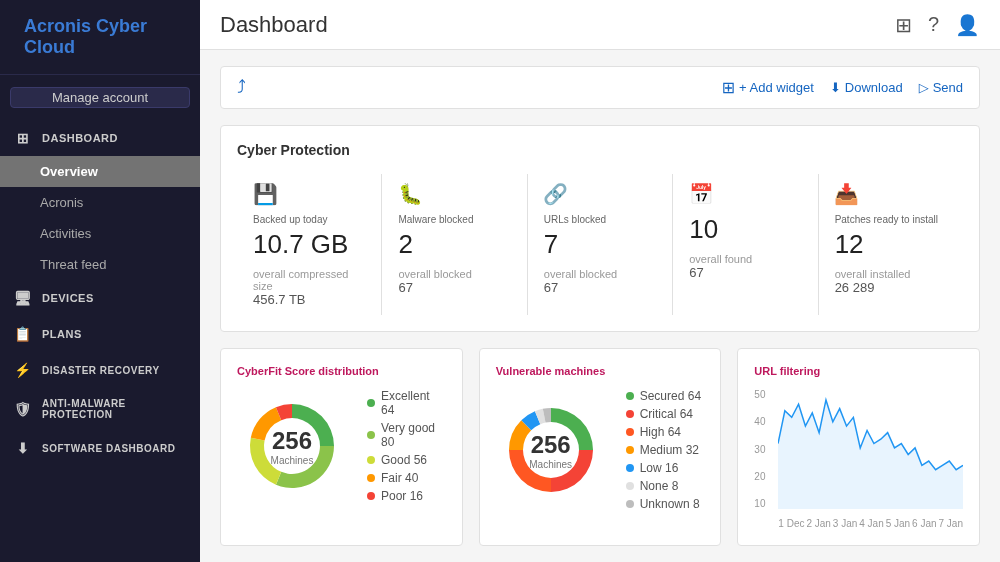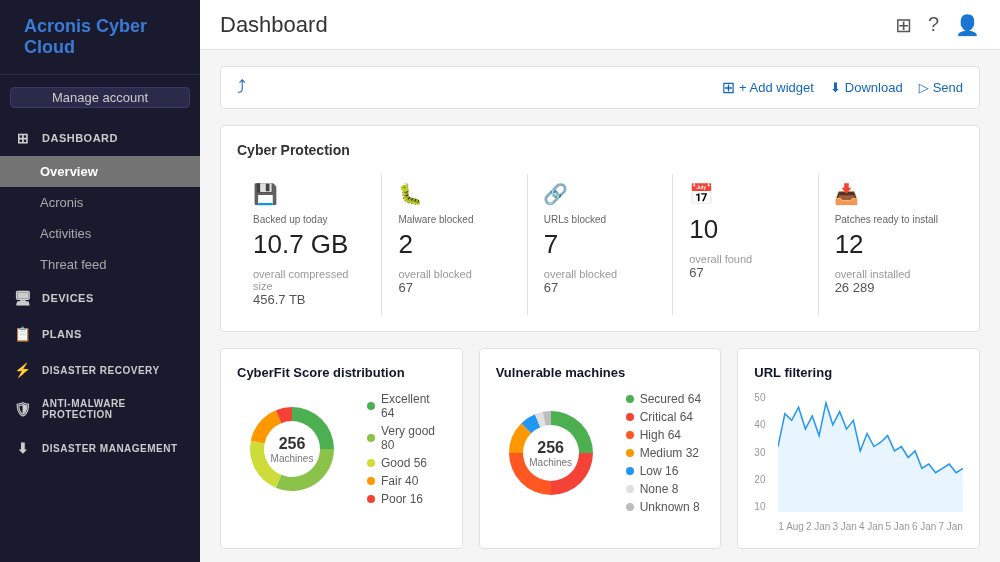--- a/index.html
+++ b/index.html
@@ -149,41 +149,41 @@
       margin-bottom: 16px;
     }
     .card-third {
       flex: 1;
       background: #fff;
       border: 1px solid #e0e0e0;
       border-radius: 4px;
       padding: 16px;
       position: relative;
     }
-    .card-sub-title { font-size: 13px; font-weight: 600; color: #0f172a; margin-bottom: 12px; }
+    .card-sub-title { font-size: 11px; font-weight: 600; color: #be185d; margin-bottom: 12px; }
 
     
     .donut-container {
       display: flex;
       align-items: center;
       gap: 20px;
     }
     .donut-wrap {
       position: relative;
       width: 110px;
       height: 110px;
       flex-shrink: 0;
     }
     .donut-center {
       position: absolute;
       top: 50%; left: 50%;
       transform: translate(-50%, -50%);
       text-align: center;
     }
-    .donut-center-num { font-size: 16px; font-weight: 600; color: #333; }
+    .donut-center-num { font-size: 24px; font-weight: 600; color: #333; }
     .donut-center-label { font-size: 10px; color: #777; }
     .legend { display: flex; flex-direction: column; gap: 4px; }
     .legend-item { display: flex; align-items: center; gap: 6px; font-size: 12px; color: #555; }
     .legend-dot { width: 8px; height: 8px; border-radius: 50%; flex-shrink: 0; }
 
     
     .chart-area {
       height: 140px;
       position: relative;
       padding-bottom: 20px;
@@ -251,21 +251,21 @@
     <span style="font-size:10px;">DISASTER RECOVERY</span>
   </div>
 
   <div class="nav-item section-header">
     <span class="nav-icon">🛡</span>
     <span style="font-size:10px;">ANTI-MALWARE PROTECTION</span>
   </div>
 
   <div class="nav-item section-header">
     <span class="nav-icon">⬇</span>
-    <span style="font-size:10px;">DISASTER MANAGEMENT</span>
+    <span style="font-size:10px;">SOFTWARE DASHBOARD</span>
   </div>
 </aside>
 
 <div class="main">
 
   <div class="top-bar">
     <h1 class="page-title">Dashboard</h1>
     <div class="top-bar-icons">
       <span class="top-icon">⊞</span>
       <span class="top-icon">?</span>
@@ -444,21 +444,21 @@
               <span>20</span>
               <span>10</span>
             </div>
           <div class="chart-svg-wrap">
             <svg id="url-chart-svg" width="100%" height="100%" preserveAspectRatio="none">
                 <path d="M0,120 L0,54.54545454545455 L6.851851851851852,21.818181818181813 L13.703703703703704,28.36363636363636 L20.555555555555557,15.27272727272728 L27.40740740740741,37.09090909090909 L34.25925925925926,24 L41.111111111111114,43.63636363636364 L47.96296296296296,10.909090909090907 L54.81481481481482,32.72727272727272 L61.66666666666667,19.63636363636364 L68.51851851851852,37.09090909090909 L75.37037037037037,28.36363636363636 L82.22222222222223,58.909090909090914 L89.07407407407408,41.45454545454545 L95.92592592592592,54.54545454545455 L102.77777777777779,50.18181818181819 L109.62962962962963,43.63636363636364 L116.48148148148148,58.909090909090914 L123.33333333333334,54.54545454545455 L130.1851851851852,65.45454545454545 L137.03703703703704,58.909090909090914 L143.88888888888889,76.36363636363636 L150.74074074074073,72 L157.5925925925926,80.72727272727272 L164.44444444444446,76.36363636363636 L171.2962962962963,72 L178.14814814814815,80.72727272727272 L185,76.36363636363636 L185,120 Z" fill="rgba(33,150,243,0.1)"></path>
                 <polyline points="0,54.54545454545455 6.851851851851852,21.818181818181813 13.703703703703704,28.36363636363636 20.555555555555557,15.27272727272728 27.40740740740741,37.09090909090909 34.25925925925926,24 41.111111111111114,43.63636363636364 47.96296296296296,10.909090909090907 54.81481481481482,32.72727272727272 61.66666666666667,19.63636363636364 68.51851851851852,37.09090909090909 75.37037037037037,28.36363636363636 82.22222222222223,58.909090909090914 89.07407407407408,41.45454545454545 95.92592592592592,54.54545454545455 102.77777777777779,50.18181818181819 109.62962962962963,43.63636363636364 116.48148148148148,58.909090909090914 123.33333333333334,54.54545454545455 130.1851851851852,65.45454545454545 137.03703703703704,58.909090909090914 143.88888888888889,76.36363636363636 150.74074074074073,72 157.5925925925926,80.72727272727272 164.44444444444446,76.36363636363636 171.2962962962963,72 178.14814814814815,80.72727272727272 185,76.36363636363636" fill="none" stroke="#2196f3" stroke-width="1.5"></polyline>
               </svg>
           </div>
           <div class="chart-x-labels" id="chart-x-labels">
-              <span>1 Aug</span>
+              <span>1 Dec</span>
               <span>2 Jan</span>
               <span>3 Jan</span>
               <span>4 Jan</span>
               <span>5 Jan</span>
               <span>6 Jan</span>
               <span>7 Jan</span>
             </div>
         </div>
       </div>
     </div>

